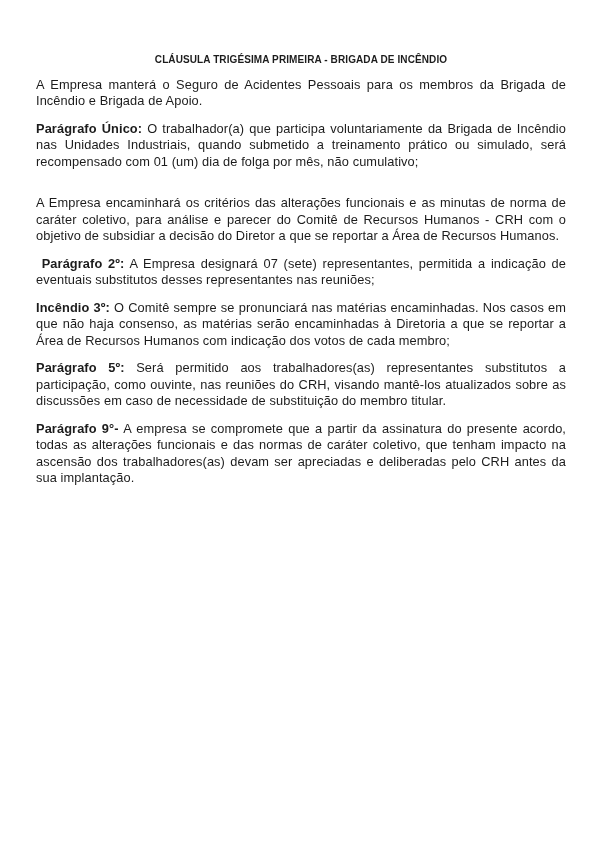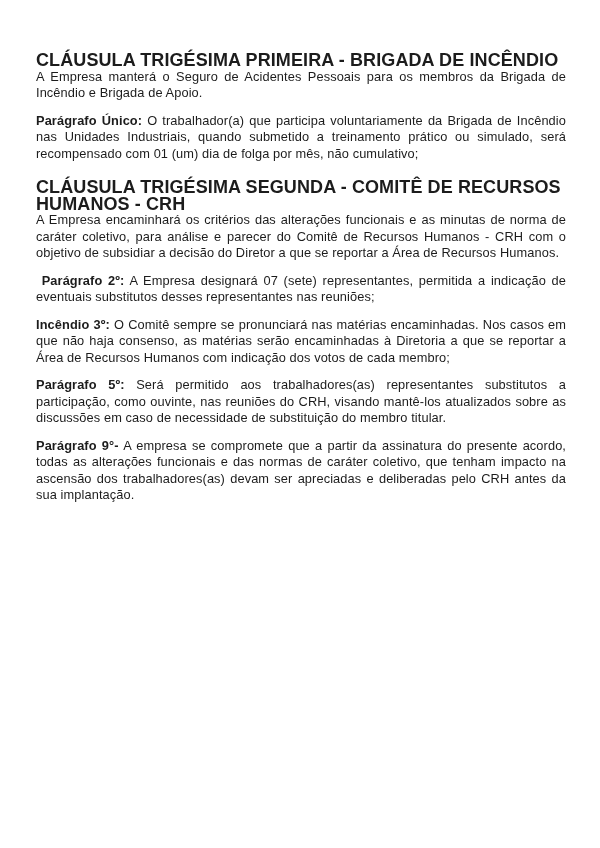--- a/index.html
+++ b/index.html
@@ -18,57 +18,56 @@
     box-sizing: border-box;
     width: 600px;
     height: 848px;
     background: #ffffff;
     padding: 52px 34px 0 36px;
   }
   .section { padding-top: 6px; }
   .section:first-child { padding-top: 0; }
   .section--gap-lg { padding-top: 19px; }
   .clause-heading {
-    font-size: 18px;
+    font-size: 10px;
     line-height: 16.5px;
     font-weight: bold;
     margin: 0 0 0 0;
     letter-spacing: 0.1px;
-    text-align: left;
+    text-align: center;
   }
   .para {
     font-size: 12.8px;
     line-height: 16.5px;
     margin: 0 0 11px 0;
     text-align: justify;
     letter-spacing: 0.1px;
   }
   .para-label {
     font-weight: bold;
     white-space: pre-wrap; 
   }
   .para-text { font-weight: normal; }
-  .intro { margin-top: 0; }
+  .intro { margin-top: 8px; }
 </style>
 </head>
 <body style="background: rgb(255, 255, 255); color: rgb(28, 28, 28);">
 
 <div class="page">
 
   <div class="section">
     <h1 class="clause-heading">CLÁUSULA TRIGÉSIMA PRIMEIRA - BRIGADA DE INCÊNDIO</h1>
     <p class="para intro">A Empresa manterá o Seguro de Acidentes Pessoais para os membros da Brigada de Incêndio e Brigada de Apoio.</p>
     <p class="para">
       <span class="para-label">Parágrafo Único:</span>
       <span class="para-text">O trabalhador(a) que participa voluntariamente da Brigada de Incêndio nas Unidades Industriais, quando submetido a treinamento prático ou simulado, será recompensado com 01 (um) dia de folga por mês, não cumulativo;</span>
     </p>
   </div>
 
   <div class="section">
-    <h1 class="clause-heading">CLÁUSULA TRIGÉSIMA SEGUNDA - COMITÊ DE RECURSOS HUMANOS - CRH</h1>
     <p class="para intro">A Empresa encaminhará os critérios das alterações funcionais e as minutas de norma de caráter coletivo, para análise e parecer do Comitê de Recursos Humanos - CRH com o objetivo de subsidiar a decisão do Diretor a que se reportar a Área de Recursos Humanos.</p>
 
 
     <p class="para">
       <span class="para-label"> Parágrafo 2º:</span>
       <span class="para-text">A Empresa designará 07 (sete) representantes, permitida a indicação de eventuais substitutos desses representantes nas reuniões;</span>
     </p>
 
     <p class="para">
       <span class="para-label">Incêndio 3º:</span>

